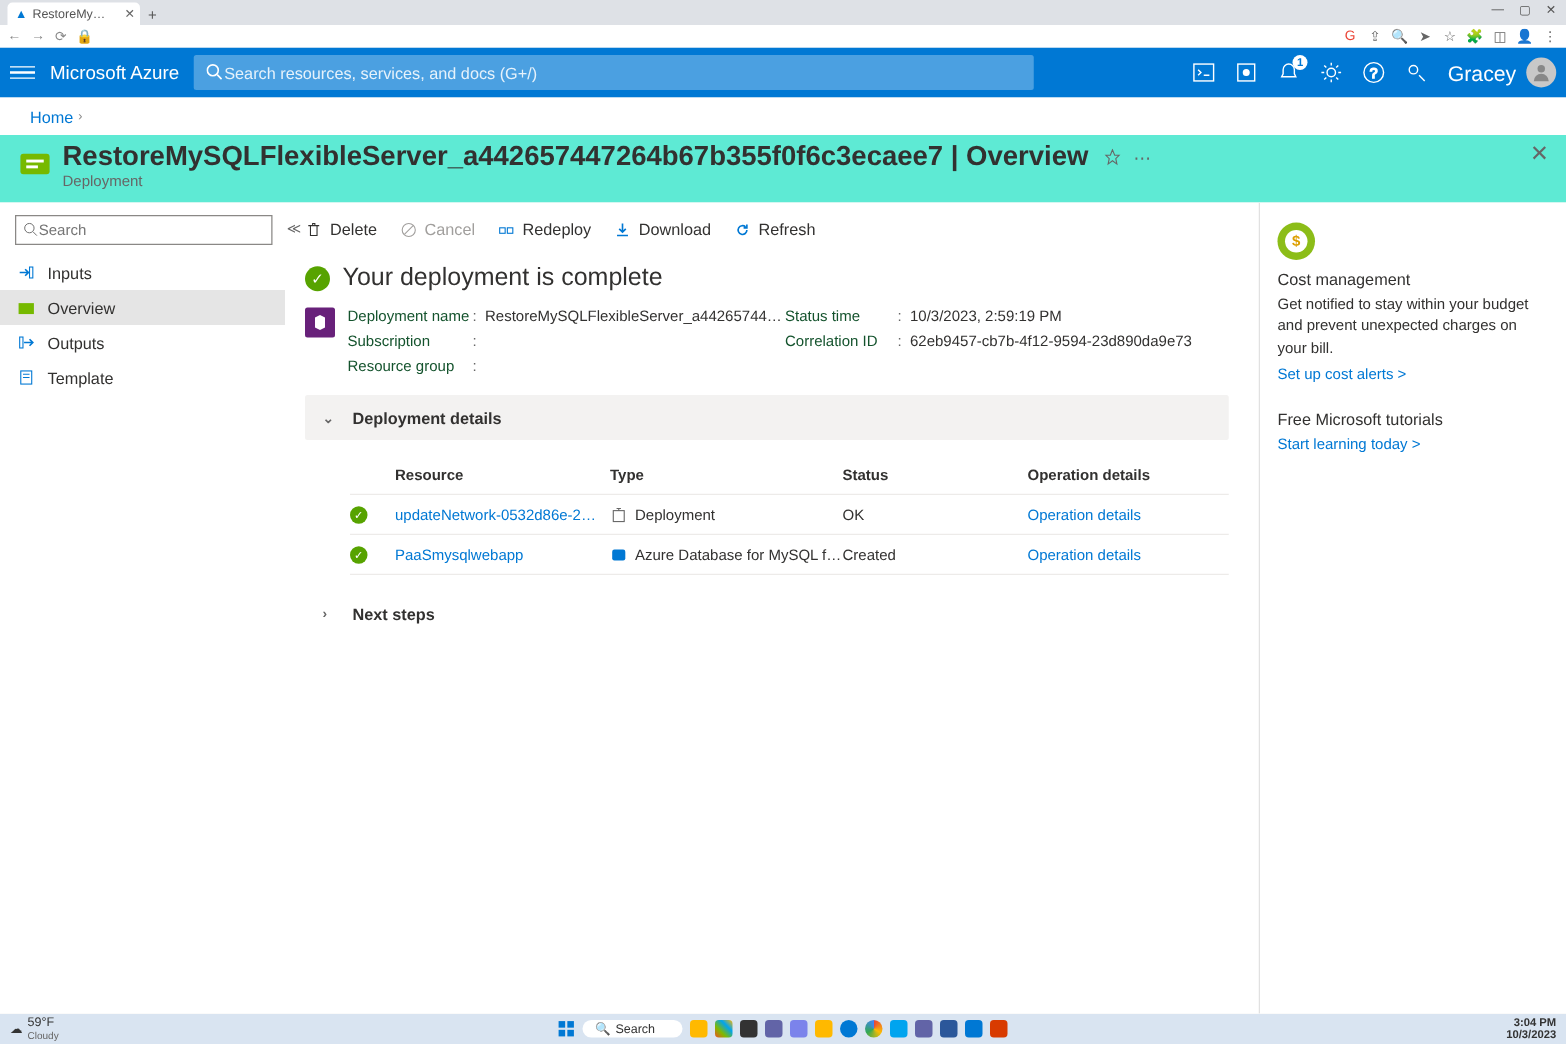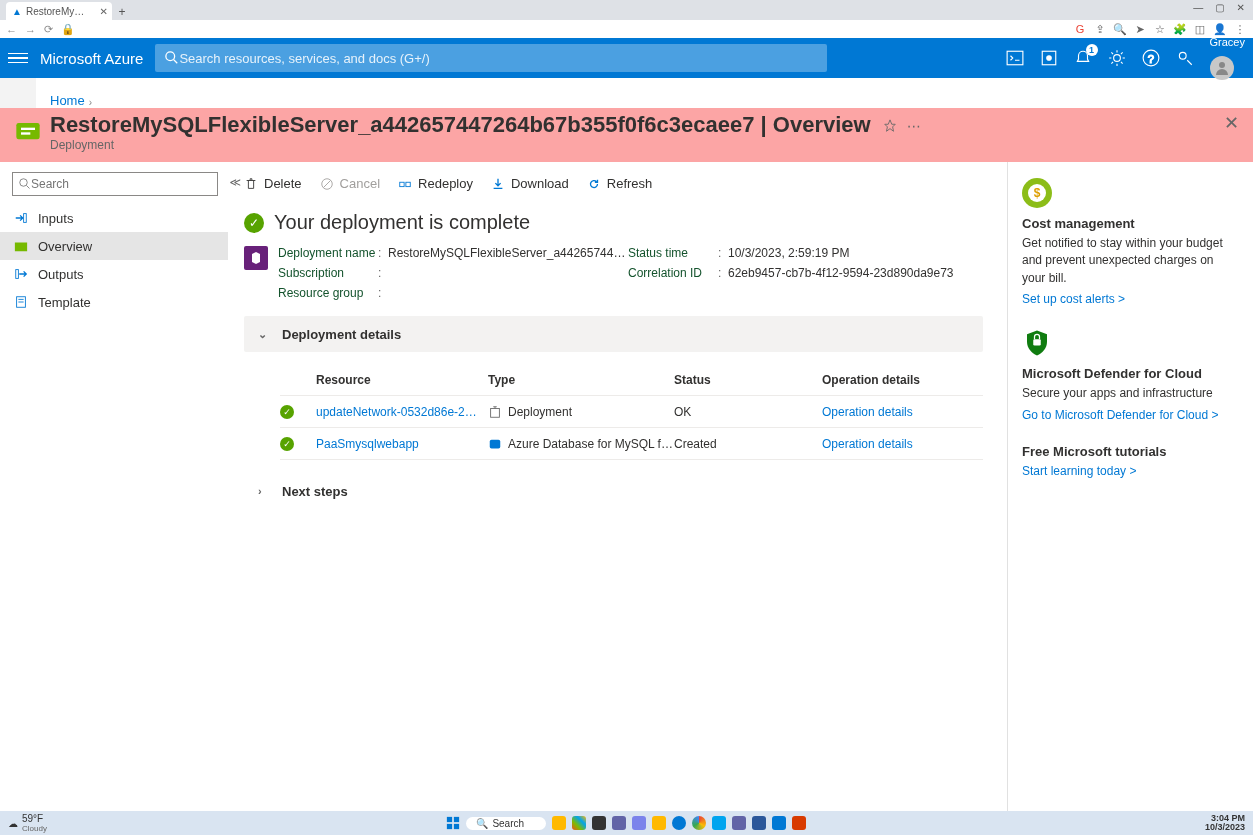--- a/index.html
+++ b/index.html
@@ -22,30 +22,30 @@
 .azure-top { height: 40px; background: #0078d4; display: flex; align-items: center; color: #fff; padding: 0 8px; gap: 12px; }
 .hamburger { width: 20px; display: flex; flex-direction: column; gap: 3px; cursor: pointer; }
 .hamburger span { height: 1.5px; background: #fff; }
 .azure-logo { font-size: 15px; font-weight: 400; }
 .azure-search { flex: 0 0 672px; height: 28px; background: #4ba0e1; border-radius: 2px; display: flex; align-items: center; padding: 0 10px; color: #fff; }
 .azure-search input { background: transparent; border: 0; color: #fff; font-size: 13px; flex: 1; outline: none; }
 .azure-search input::placeholder { color: #e6f2fb; }
 .top-icons { margin-left: auto; display: flex; gap: 16px; align-items: center; }
 .top-icons .ic { width: 18px; height: 18px; position: relative; fill: #fff; stroke: #fff; }
 .badge { position: absolute; top: -5px; right: -6px; background: #fff; color: #0078d4; border-radius: 8px; font-size: 9px; min-width: 12px; height: 12px; display: flex; align-items: center; justify-content: center; font-weight: 600; }
-.user { display: flex; align-items: flex-start; gap: 8px; font-size: 11px; flex-direction: column; }
+.user { display: flex; align-items: flex-end; gap: 8px; font-size: 17px; }
 .avatar { width: 24px; height: 24px; border-radius: 50%; background: #c8c8c8; display: flex; align-items: center; justify-content: center; }
 
 
-.breadcrumb { height: 30px; display: flex; align-items: flex-end; padding: 0 14px; font-size: 13px; background: #fff; margin-left: 36px; }
+.breadcrumb { height: 30px; display: flex; align-items: center; padding: 0 24px; font-size: 13px; background: #fff; }
 .breadcrumb a { color: #0078d4; text-decoration: none; }
 .breadcrumb .chev { margin: 0 4px; color: #888; font-size: 10px; }
 
 
-.title-bar { background: #fca5a5; padding: 4px 14px 10px 14px; display: flex; align-items: flex-start; }
+.title-bar { background: #5eead4; padding: 4px 14px 10px 14px; display: flex; align-items: flex-start; }
 .title-icon { width: 28px; height: 28px; margin-right: 8px; margin-top: 4px; }
 .title-text h1 { font-size: 22px; font-weight: 600; }
 .title-text .sub { font-size: 12px; color: #666; }
 .title-actions { display: flex; gap: 10px; margin-left: 12px; align-items: center; margin-top: 6px; color: #666; }
 .title-close { margin-left: auto; font-size: 18px; color: #666; cursor: pointer; }
 
 
 .main { display: flex; height: calc(100vh - 38px - 40px - 30px - 54px - 24px); background: #fff; }
 .sidebar { width: 228px; border-right: 0; padding-top: 6px; }
 .side-search { margin: 4px 10px 8px 12px; display: flex; align-items: center; border: 1px solid #8a8886; height: 24px; padding: 0 6px; position: relative; }
@@ -87,21 +87,21 @@
 .dtable .row { display: grid; grid-template-columns: 36px 172px 186px 148px auto; align-items: center; height: 32px; font-size: 12px; border-bottom: 1px solid #edebe9; }
 .dtable .row.head { font-weight: 600; color: #323130; border-bottom: 1px solid #edebe9; }
 .dtable .ok { width: 14px; height: 14px; border-radius: 50%; background: #57a300; display: inline-flex; align-items: center; justify-content: center; color: #fff; font-size: 9px; }
 .dtable .lnk { color: #0078d4; cursor: pointer; overflow: hidden; text-overflow: ellipsis; white-space: nowrap; padding-right: 8px; }
 .dtable .typ { display: flex; align-items: center; gap: 6px; overflow: hidden; white-space: nowrap; }
 .type-ic { width: 14px; height: 14px; flex: 0 0 14px; }
 
 
 .card { margin-bottom: 22px; }
 .card .cicon { width: 30px; height: 30px; border-radius: 50%; display: flex; align-items: center; justify-content: center; margin-bottom: 8px; }
-.card h3 { font-size: 13px; font-weight: 700; margin-bottom: 4px; }
+.card h3 { font-size: 13px; font-weight: 400; margin-bottom: 4px; }
 .card p { font-size: 12px; color: #323130; line-height: 1.45; margin-bottom: 4px; }
 .card a { font-size: 12px; color: #0078d4; text-decoration: none; }
 
 
 .taskbar { position: fixed; bottom: 0; left: 0; right: 0; height: 24px; background: #d9e4f1; display: flex; align-items: center; padding: 0 8px; font-size: 10px; color: #333; }
 .taskbar .weather { display: flex; align-items: center; gap: 4px; }
 .taskbar .center { margin: 0 auto; display: flex; align-items: center; gap: 6px; }
 .taskbar .search-pill { background: #fff; border-radius: 12px; padding: 1px 10px; display: flex; align-items: center; gap: 4px; width: 80px; }
 .taskbar .tic { width: 14px; height: 14px; border-radius: 3px; }
 .taskbar .clock { text-align: right; line-height: 1; font-size: 9px; font-weight: bold; }
@@ -386,32 +386,20 @@
     <div class="content-side">
       <div class="card">
         <div class="cicon" style="background:#8cbd18">
           <div style="width:18px;height:18px;border-radius:50%;background:#fff;display:flex;align-items:center;justify-content:center;color:#dd9f00;font-weight:bold;font-size:12px">$</div>
         </div>
         <h3>Cost management</h3>
         <p>Get notified to stay within your budget and prevent unexpected charges on your bill.</p>
         <a href="#">Set up cost alerts &gt;</a>
       </div>
       <div class="card">
-        <div class="cicon">
-          <svg width="30" height="30" viewBox="0 0 24 24">
-              <path d="M12 2l8 3v6c0 5-3.5 9-8 11-4.5-2-8-6-8-11V5z" fill="#107c10"></path>
-              <rect x="9" y="9" width="6" height="5" rx="1" fill="#fff"></rect>
-              <path d="M10 9V7a2 2 0 014 0v2" fill="none" stroke="#fff"></path>
-            </svg>
-        </div>
-        <h3>Microsoft Defender for Cloud</h3>
-        <p>Secure your apps and infrastructure</p>
-        <a href="#">Go to Microsoft Defender for Cloud &gt;</a>
-      </div>
-      <div class="card">
         <h3>Free Microsoft tutorials</h3>
         <a href="#">Start learning today &gt;</a>
       </div>
     </div>
   </div>
 </div>
 
 <div class="taskbar">
   <div class="weather">
     <span>☁</span>

